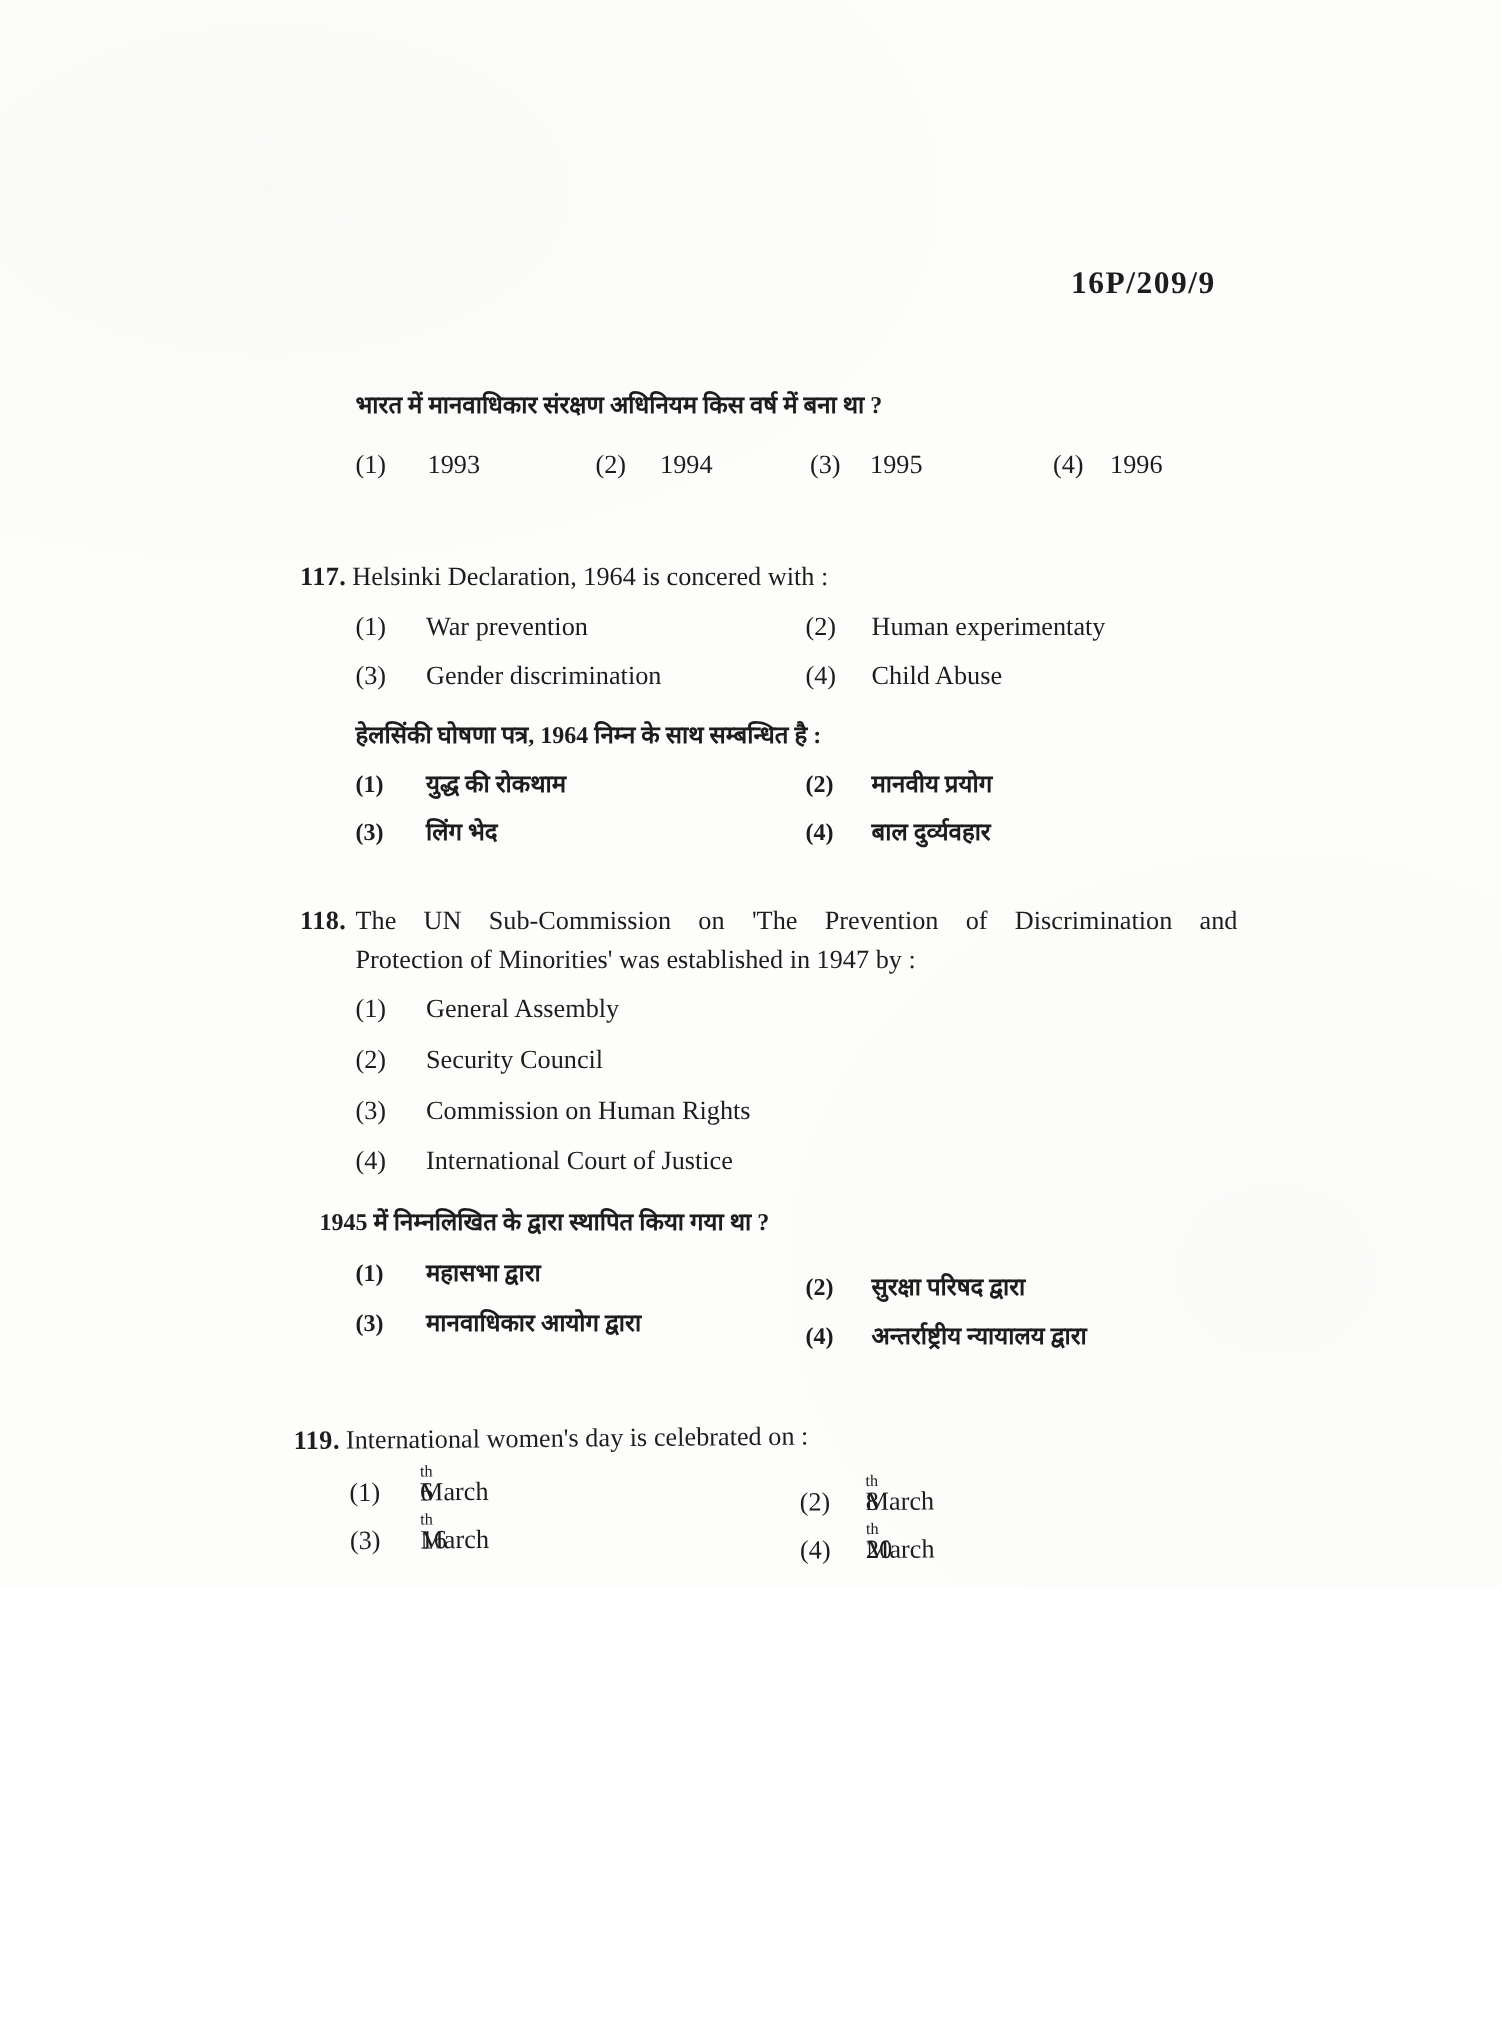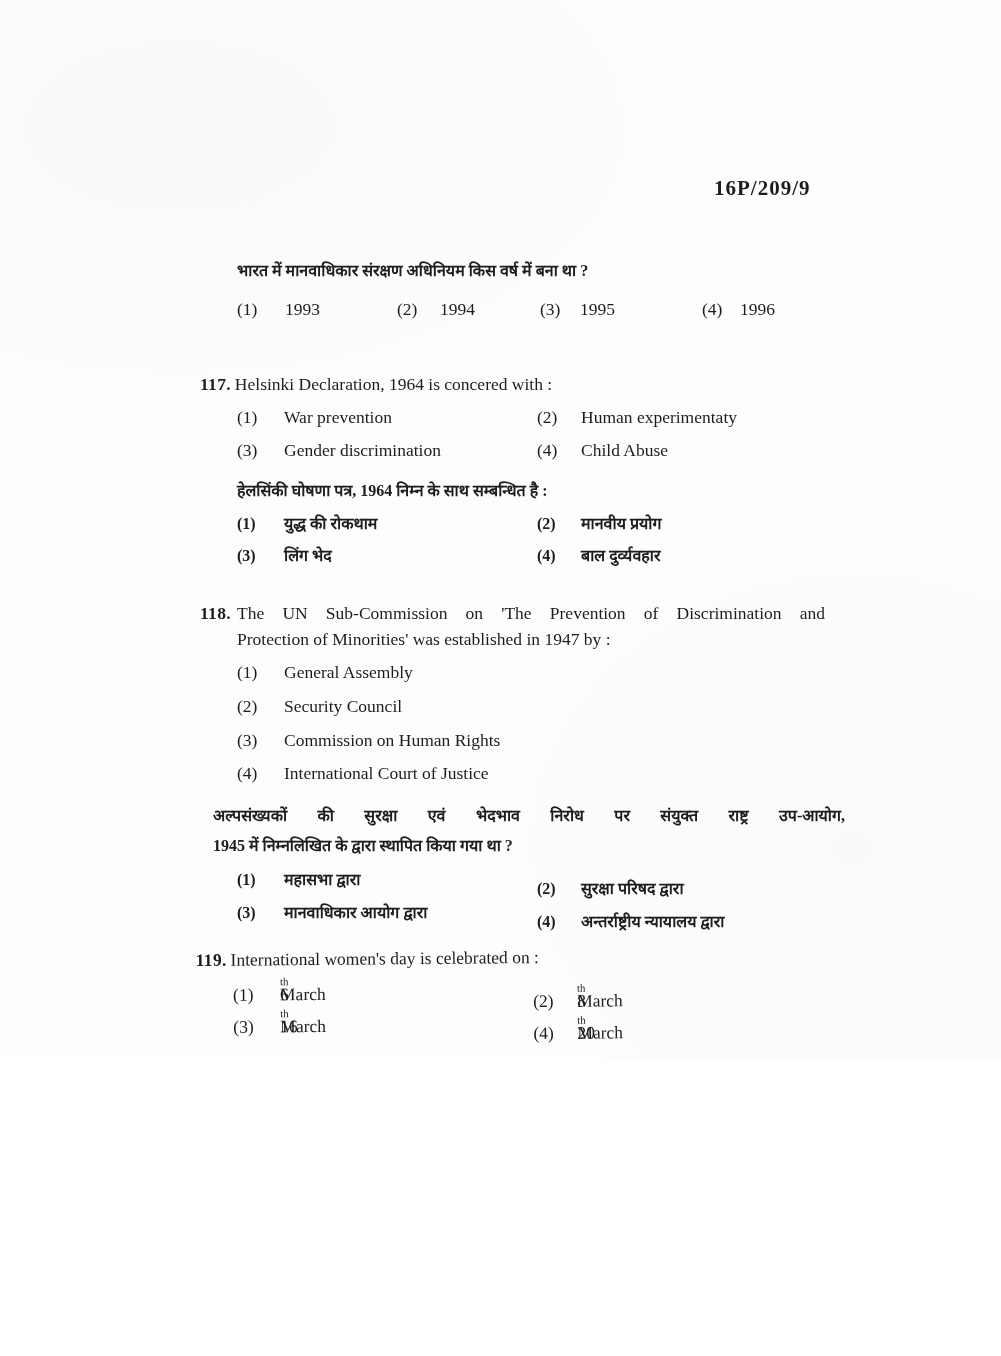--- a/index.html
+++ b/index.html
@@ -141,21 +141,20 @@
     </div>
     <div class="orow" style="margin-top:4px;">
       <span class="c1n">(3)</span>
       <span class="c1v">Commission on Human Rights</span>
     </div>
     <div class="orow" style="margin-top:3px;">
       <span class="c1n">(4)</span>
       <span class="c1v">International Court of Justice</span>
     </div>
     <div class="hindi" style="margin-top:11px; margin-left:13px;">
-      <div class="just" style="width:632px;">अल्पसंख्यकों की सुरक्षा एवं भेदभाव निरोध पर संयुक्त राष्ट्र उप-आयोग,</div>
       <div>1945 में निम्नलिखित के द्वारा स्थापित किया गया था ?</div>
     </div>
     <div class="orow hindi" style="margin-top:4px;">
       <span class="c1n">(1)</span>
       <span class="c1v">महासभा द्वारा</span>
       <span class="c2n drop8">(2)</span>
       <span class="c2v drop8">सुरक्षा परिषद द्वारा</span>
     </div>
     <div class="orow hindi" style="margin-top:3px;">
       <span class="c1n">(3)</span>

